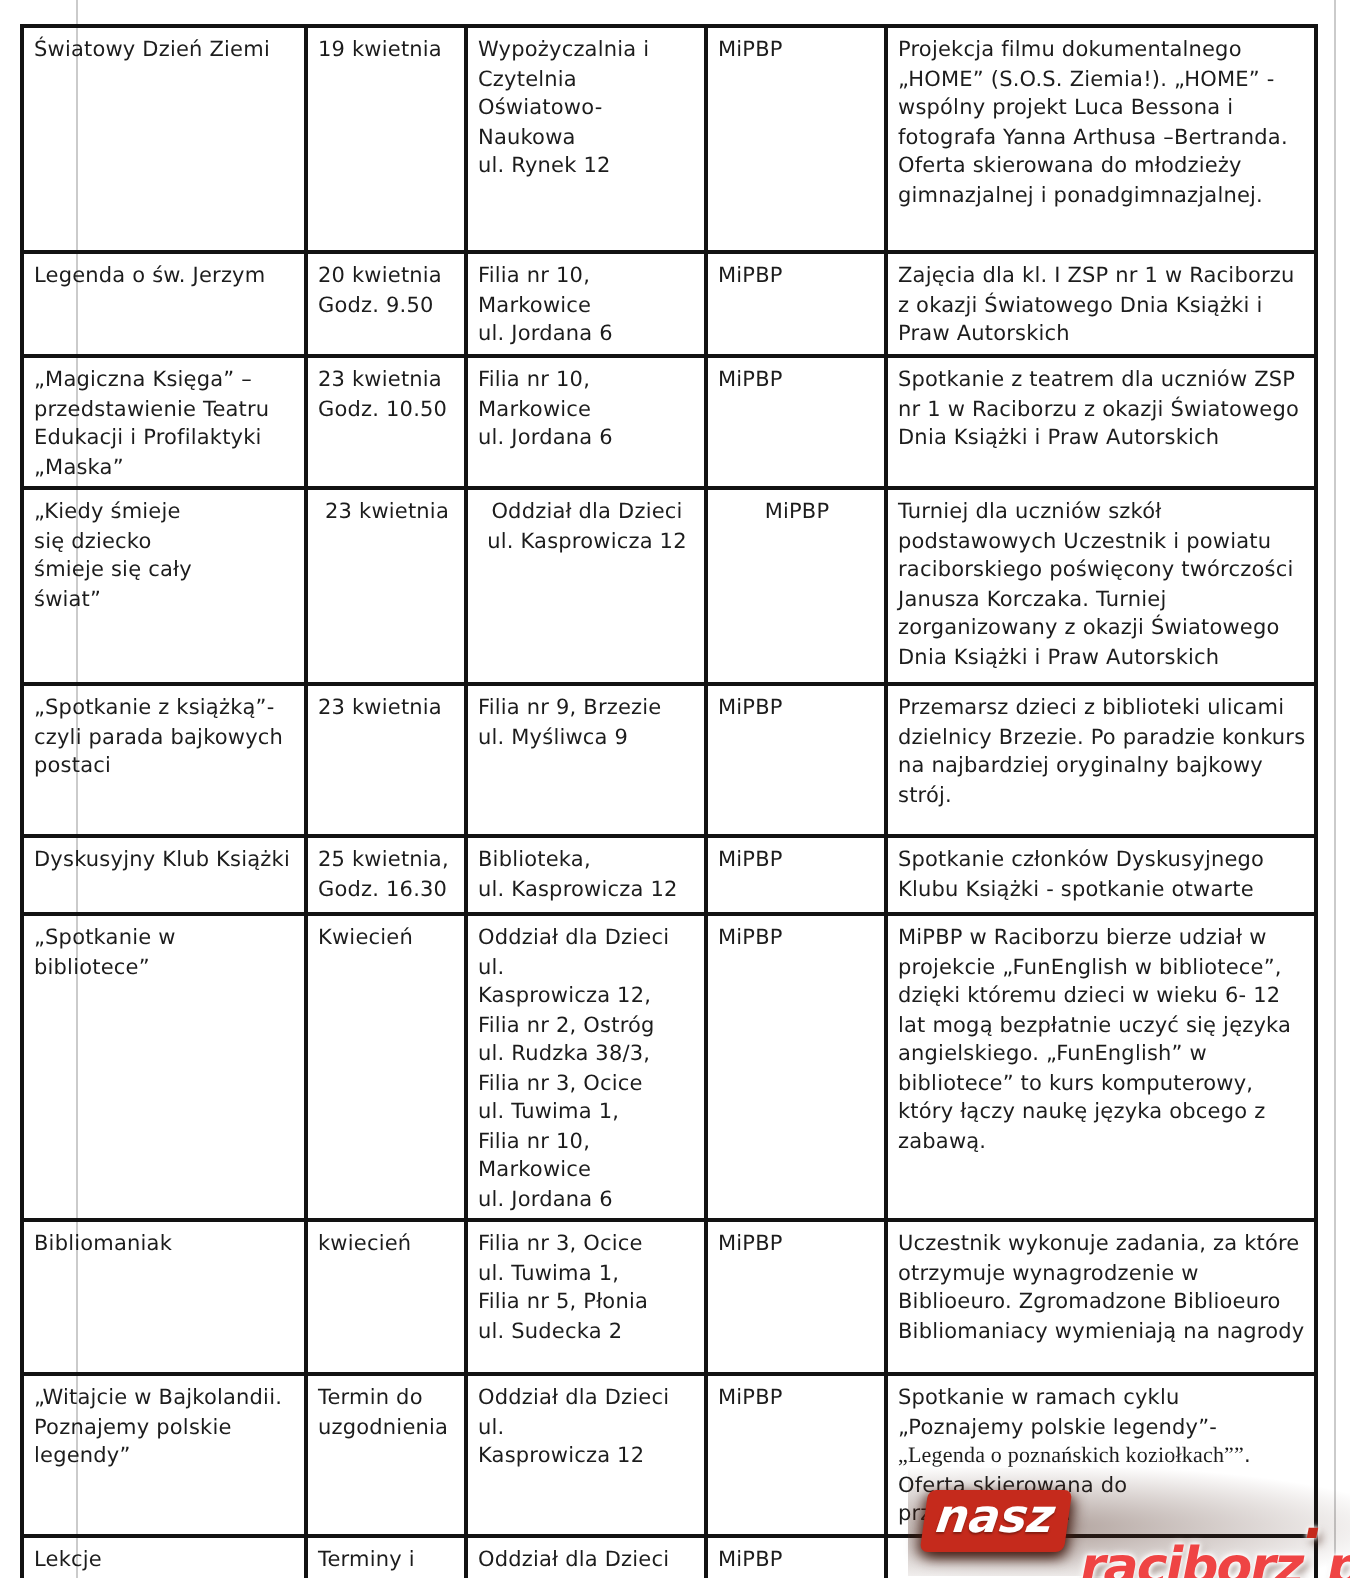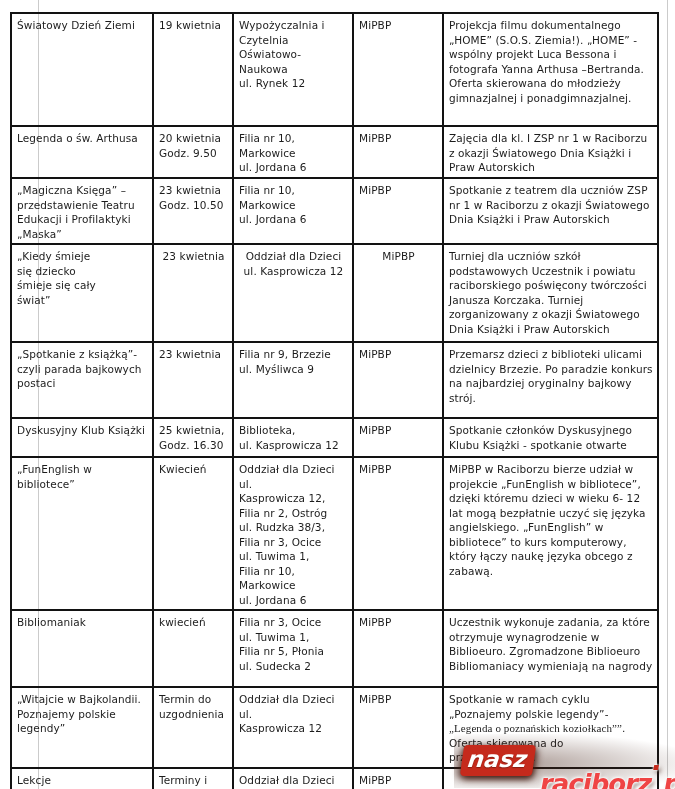--- a/index.html
+++ b/index.html
@@ -93,21 +93,21 @@
         <td>19 kwietnia</td>
         <td>Wypożyczalnia i
 Czytelnia
 Oświatowo-
 Naukowa
 ul. Rynek 12</td>
         <td>MiPBP</td>
         <td>Projekcja filmu dokumentalnego „HOME” (S.O.S. Ziemia!). „HOME” - wspólny projekt Luca Bessona i fotografa Yanna Arthusa –Bertranda. Oferta skierowana do młodzieży gimnazjalnej i ponadgimnazjalnej.</td>
       </tr>
       <tr>
-        <td>Legenda o św. Arthusa</td>
+        <td>Legenda o św. Jerzym</td>
         <td>20 kwietnia
 Godz. 9.50</td>
         <td>Filia nr 10, Markowice
 ul. Jordana 6</td>
         <td>MiPBP</td>
         <td>Zajęcia dla kl. I ZSP nr 1 w Raciborzu z okazji Światowego Dnia Książki i Praw Autorskich</td>
       </tr>
       <tr>
         <td>„Magiczna Księga” – przedstawienie Teatru Edukacji i Profilaktyki „Maska”</td>
         <td>23 kwietnia
@@ -141,21 +141,21 @@
       <tr>
         <td>Dyskusyjny Klub Książki</td>
         <td>25 kwietnia,
 Godz. 16.30</td>
         <td>Biblioteka,
 ul. Kasprowicza 12</td>
         <td>MiPBP</td>
         <td>Spotkanie członków Dyskusyjnego Klubu Książki - spotkanie otwarte</td>
       </tr>
       <tr>
-        <td>„FunEnglish w
+        <td>„Spotkanie w
 bibliotece”</td>
         <td>Kwiecień</td>
         <td>Oddział dla Dzieci ul.
 Kasprowicza 12,
 Filia nr 2, Ostróg
 ul. Rudzka 38/3,
 Filia nr 3, Ocice
 ul. Tuwima 1,
 Filia nr 10, Markowice
 ul. Jordana 6</td>

